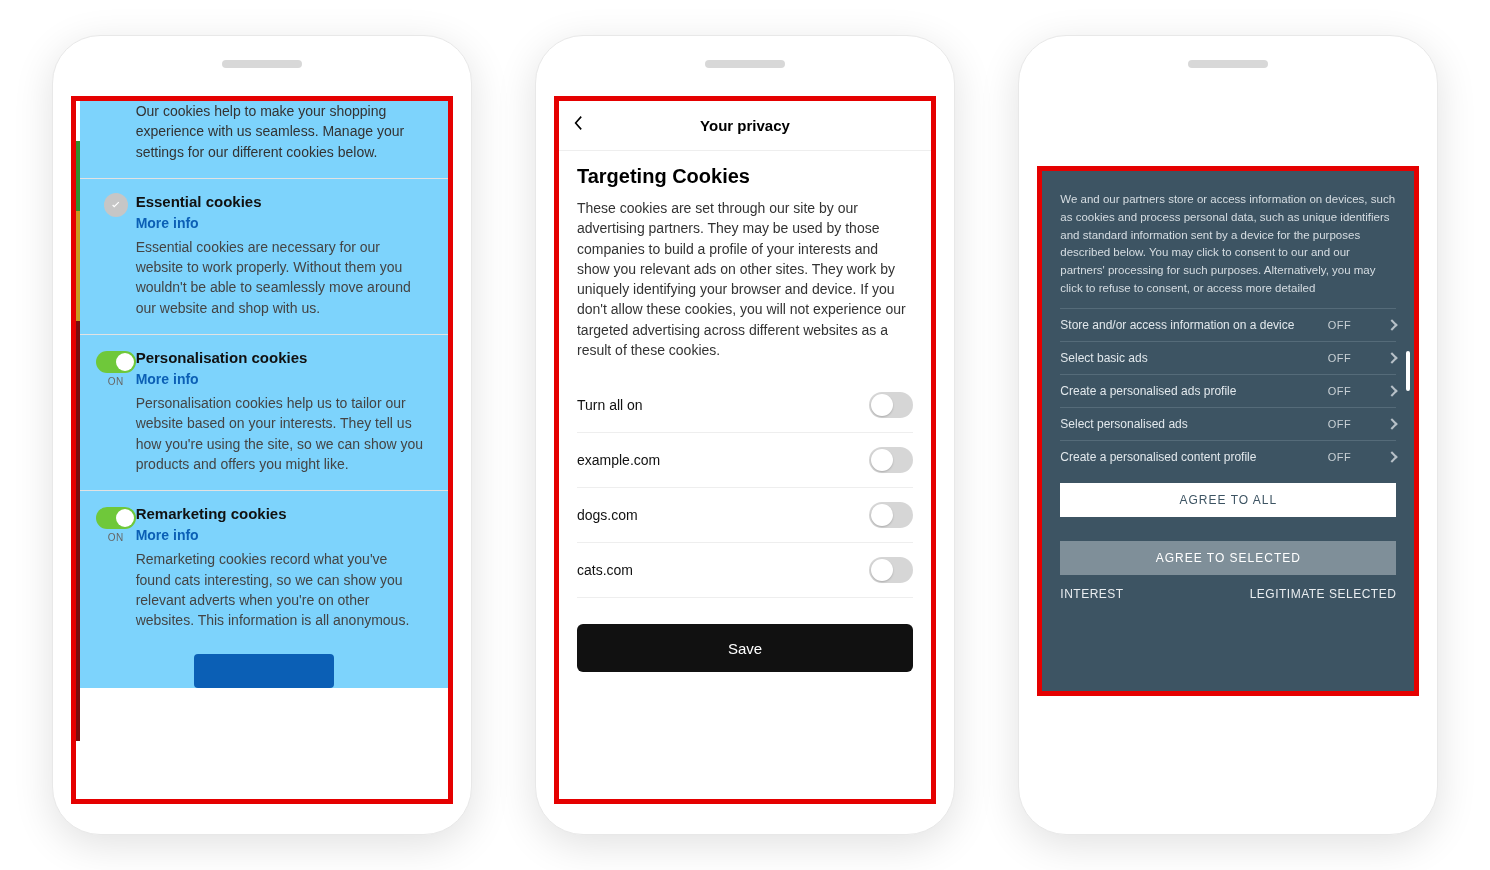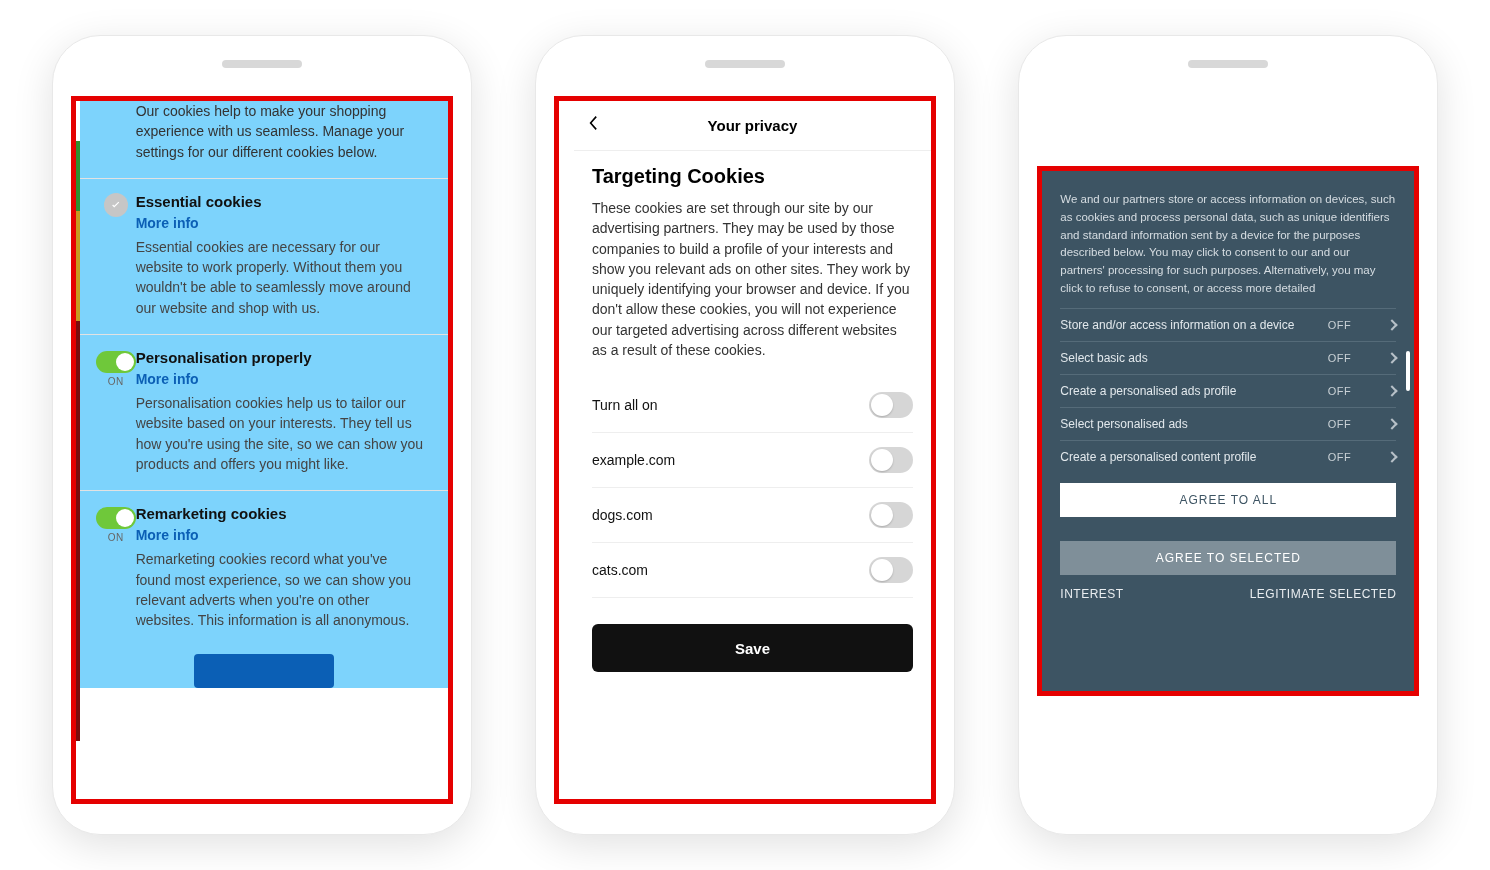--- a/index.html
+++ b/index.html
@@ -88,21 +88,21 @@
   .p2-back { position:absolute; left:14px; top:14px; font-size:16px; color:#111;}
   .p2-back svg{ width:10px; height:16px; stroke:#000; stroke-width:2; fill:none;}
   .p2-hdr-title{ font-weight:600; font-size:15px;}
   .p2-body { padding:14px 18px 8px 18px; }
   .p2-h1 { font-weight:700; font-size:20px; margin-bottom:10px;}
   .p2-p  { font-size:14px; color:#333; line-height:1.45; margin-bottom:18px;}
   .p2-row { display:flex; align-items:center; justify-content:space-between; padding:14px 0; border-bottom:1px solid #eee; font-size:14px; color:#111; font-weight:500;}
   .p2-row:first-of-type{ border-top:1px solid #eee; }
   .ios-toggle{ width:44px; height:26px; border-radius:13px; background:#d6d6d6; position:relative;}
   .ios-toggle::after{ content:""; position:absolute; left:2px; top:2px; width:22px; height:22px; border-radius:50%; background:#fff; box-shadow:0 1px 2px rgba(0,0,0,0.2);}
-  .p2-save { margin:18px; height:48px; background:#111; color:#fff; border-radius:6px; display:flex; align-items:center; justify-content:center; font-size:15px; font-weight:700;}
+  .p2-save { margin:18px; height:48px; background:#111; color:#fff; border-radius:6px; display:flex; align-items:center; justify-content:center; font-size:15px; font-weight:400;}
 
   
   .p3-outer { height:100%; }
   .p3-gray-top { height:70px; }
   .p3-panel { background:#3d5463; color:#d6dde2; border:5px solid #e50000; height:530px; padding:20px 18px 12px 18px; position:relative;}
   .p3-intro { font-size:11.5px; line-height:1.55; margin-bottom:10px;}
   .p3-row { display:flex; align-items:center; justify-content:space-between; border-top:1px solid #556b79; padding:9px 0; font-size:12px; color:#e2e8ec;}
   .p3-off { font-size:11px; color:#c9d1d6; letter-spacing:0.5px; margin-right:10px;}
   .p3-chev { width:8px; height:8px; border-right:2px solid #b7c1c8; border-top:2px solid #b7c1c8; transform:rotate(45deg);}
   .p3-row-right { display:flex; align-items:center; gap:27px;}
@@ -138,49 +138,49 @@
             <div class="p1-desc">Essential cookies are necessary for our website to work properly. Without them you wouldn't be able to seamlessly move around our website and shop with us.</div>
           </div>
         </div>
 
         <div class="p1-section">
           <div class="p1-left">
             <div class="toggle-green"></div>
             <div class="toggle-label">ON</div>
           </div>
           <div class="p1-right">
-            <div class="p1-title">Personalisation properly</div>
+            <div class="p1-title">Personalisation cookies</div>
             <a class="p1-more">More info</a>
             <div class="p1-desc">Personalisation cookies help us to tailor our website based on your interests. They tell us how you're using the site, so we can show you products and offers you might like.</div>
           </div>
         </div>
 
         <div class="p1-section">
           <div class="p1-left">
             <div class="toggle-green"></div>
             <div class="toggle-label">ON</div>
           </div>
           <div class="p1-right">
             <div class="p1-title">Remarketing cookies</div>
             <a class="p1-more">More info</a>
-            <div class="p1-desc">Remarketing cookies record what you've found most experience, so we can show you relevant adverts when you're on other websites. This information is all anonymous.</div>
+            <div class="p1-desc">Remarketing cookies record what you've found cats interesting, so we can show you relevant adverts when you're on other websites. This information is all anonymous.</div>
           </div>
         </div>
 
         <div class="p1-btnwrap">
           <div class="p1-btn"></div>
         </div>
       </div>
     </div>
   </div>
 </div>
 
 <div class="phone">
   <div class="screen">
-    <div class="redbox" style="display:flex; flex-direction:column;padding-left:15px;">
+    <div class="redbox" style="display:flex; flex-direction:column;">
       <div class="p2-hdr">
         <span class="p2-back">
           <svg viewBox="0 0 12 20">
               <polyline points="10,2 3,10 10,18"></polyline>
             </svg>
         </span>
         <span class="p2-hdr-title">Your privacy</span>
       </div>
       <div class="p2-body">
         <div class="p2-h1">Targeting Cookies</div>

